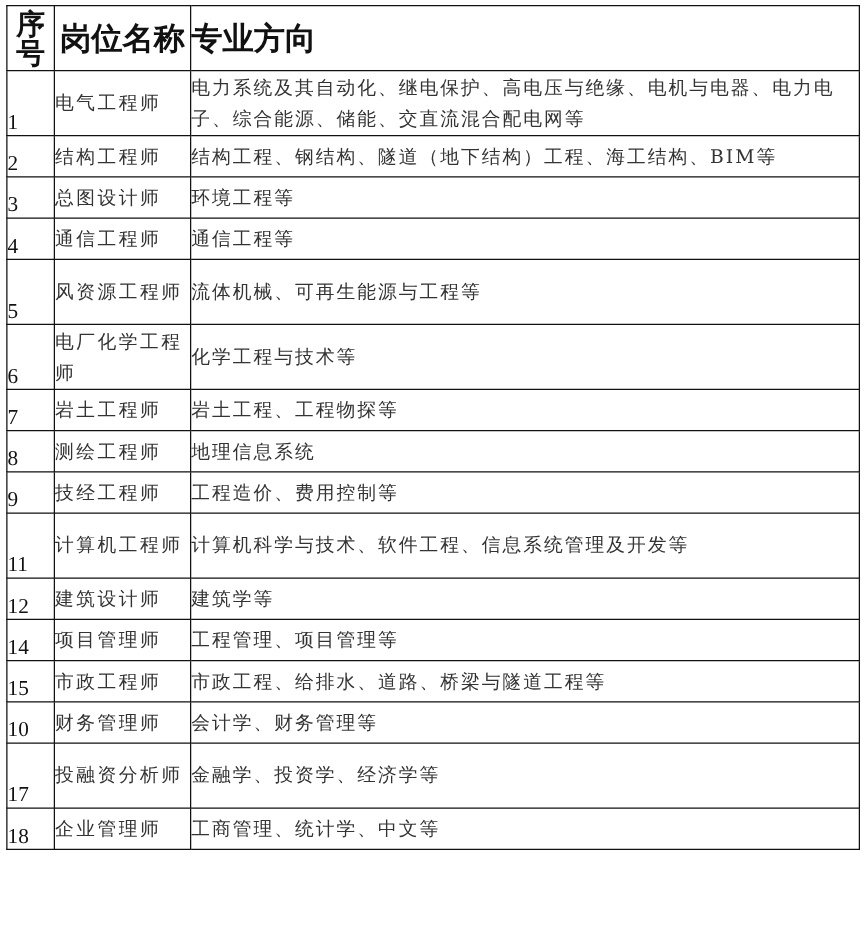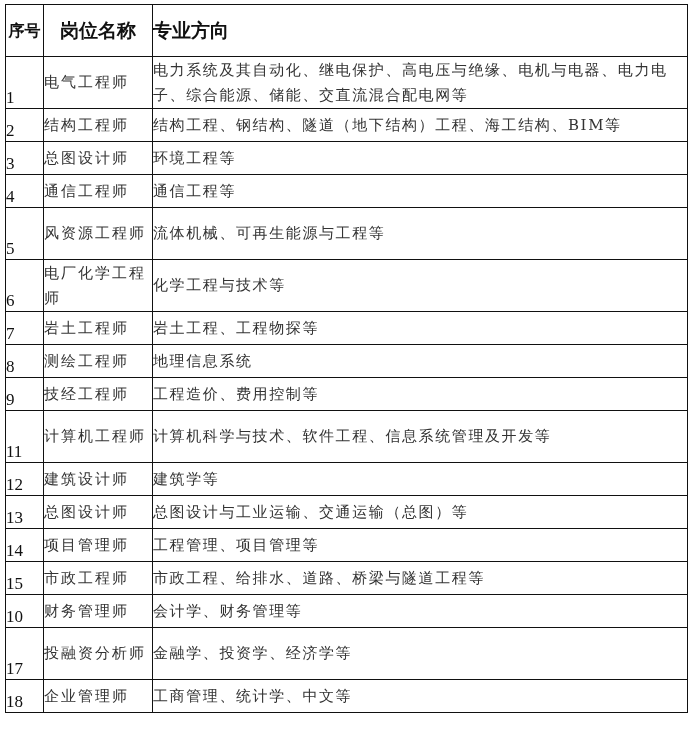--- a/index.html
+++ b/index.html
@@ -4,22 +4,22 @@
 <style>
   html, body { margin: 0; padding: 0; background: #ffffff; }
   body { width: 692px; height: 756px; position: relative; overflow: hidden;
          font-family: "DejaVu Serif", "Liberation Serif", serif; color: #1a1a1a; }
   table.jobs { position: absolute; left: 5px; top: 4px; width: 682px;
                border-collapse: collapse; table-layout: fixed; }
   table.jobs td, table.jobs th { border: 1.5px solid #111; padding: 0; }
   col.c-no { width: 38px; }
   col.c-name { width: 109px; }
   col.c-major { width: 535px; }
-  th { font-weight: bold; font-size: 19px; color: #111; height: 51px; }
-  th.h-no { font-size: 16px; line-height: 23px; text-align: center; }
+  th { font-weight: bold; font-size: 25px; color: #111; height: 51px; }
+  th.h-no { font-size: 23px; line-height: 23px; text-align: center; }
   th.h-name { text-align: center; }
   th.h-major { text-align: left; }
   td { font-size: 15px; color: #333; vertical-align: middle; }
   td.no { font-family: "Liberation Serif", serif; font-size: 17px; color: #111;
           vertical-align: bottom; padding: 0 0 4px 6px; }
   td.name { padding: 0 4px 0 9px; letter-spacing: 2px; line-height: 25px; }
   td.major { padding: 0 6px 0 8px; letter-spacing: 1.6px; line-height: 25px; }
   tr.r1 { height: 33px; }
   tr.r2 { height: 52px; }
 </style>
@@ -89,25 +89,20 @@
       <td class="no">11</td>
       <td class="name">计算机工程师</td>
       <td class="major">计算机科学与技术、软件工程、信息系统管理及开发等</td>
     </tr>
     <tr class="r1">
       <td class="no">12</td>
       <td class="name">建筑设计师</td>
       <td class="major">建筑学等</td>
     </tr>
     <tr class="r1">
-      <td class="no">13</td>
-      <td class="name">总图设计师</td>
-      <td class="major">总图设计与工业运输、交通运输（总图）等</td>
-    </tr>
-    <tr class="r1">
       <td class="no">14</td>
       <td class="name">项目管理师</td>
       <td class="major">工程管理、项目管理等</td>
     </tr>
     <tr class="r1">
       <td class="no">15</td>
       <td class="name">市政工程师</td>
       <td class="major">市政工程、给排水、道路、桥梁与隧道工程等</td>
     </tr>
     <tr class="r1">

